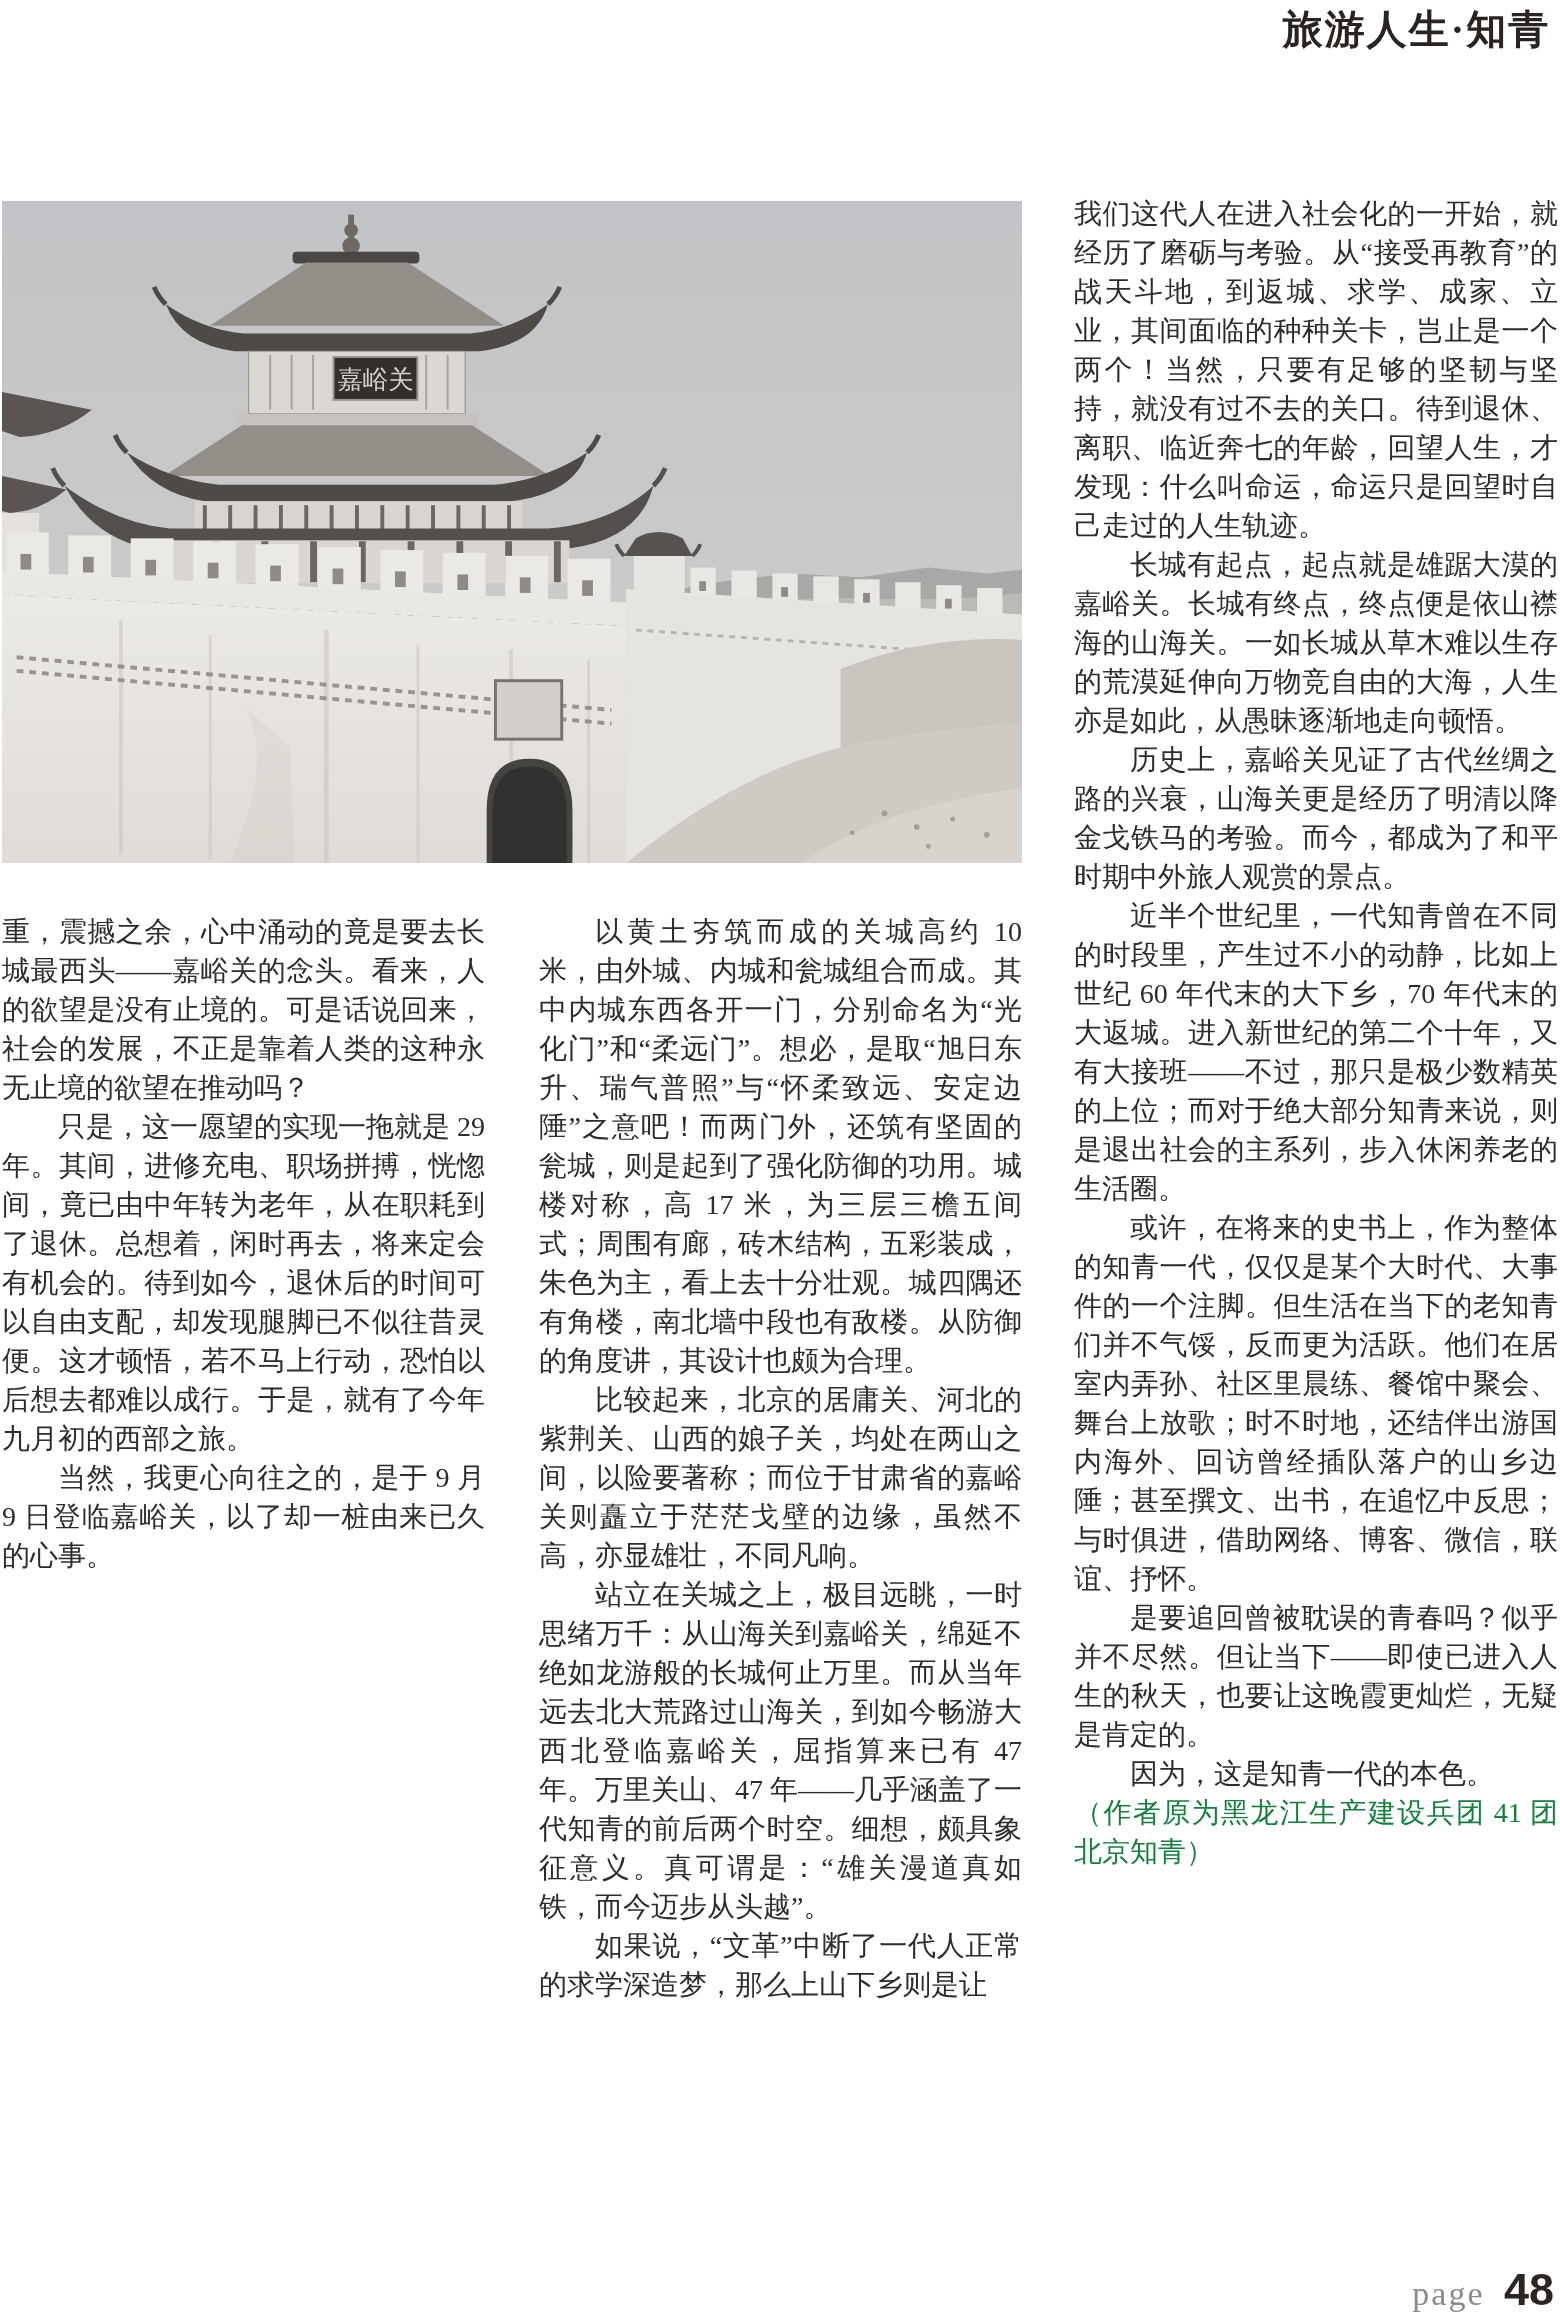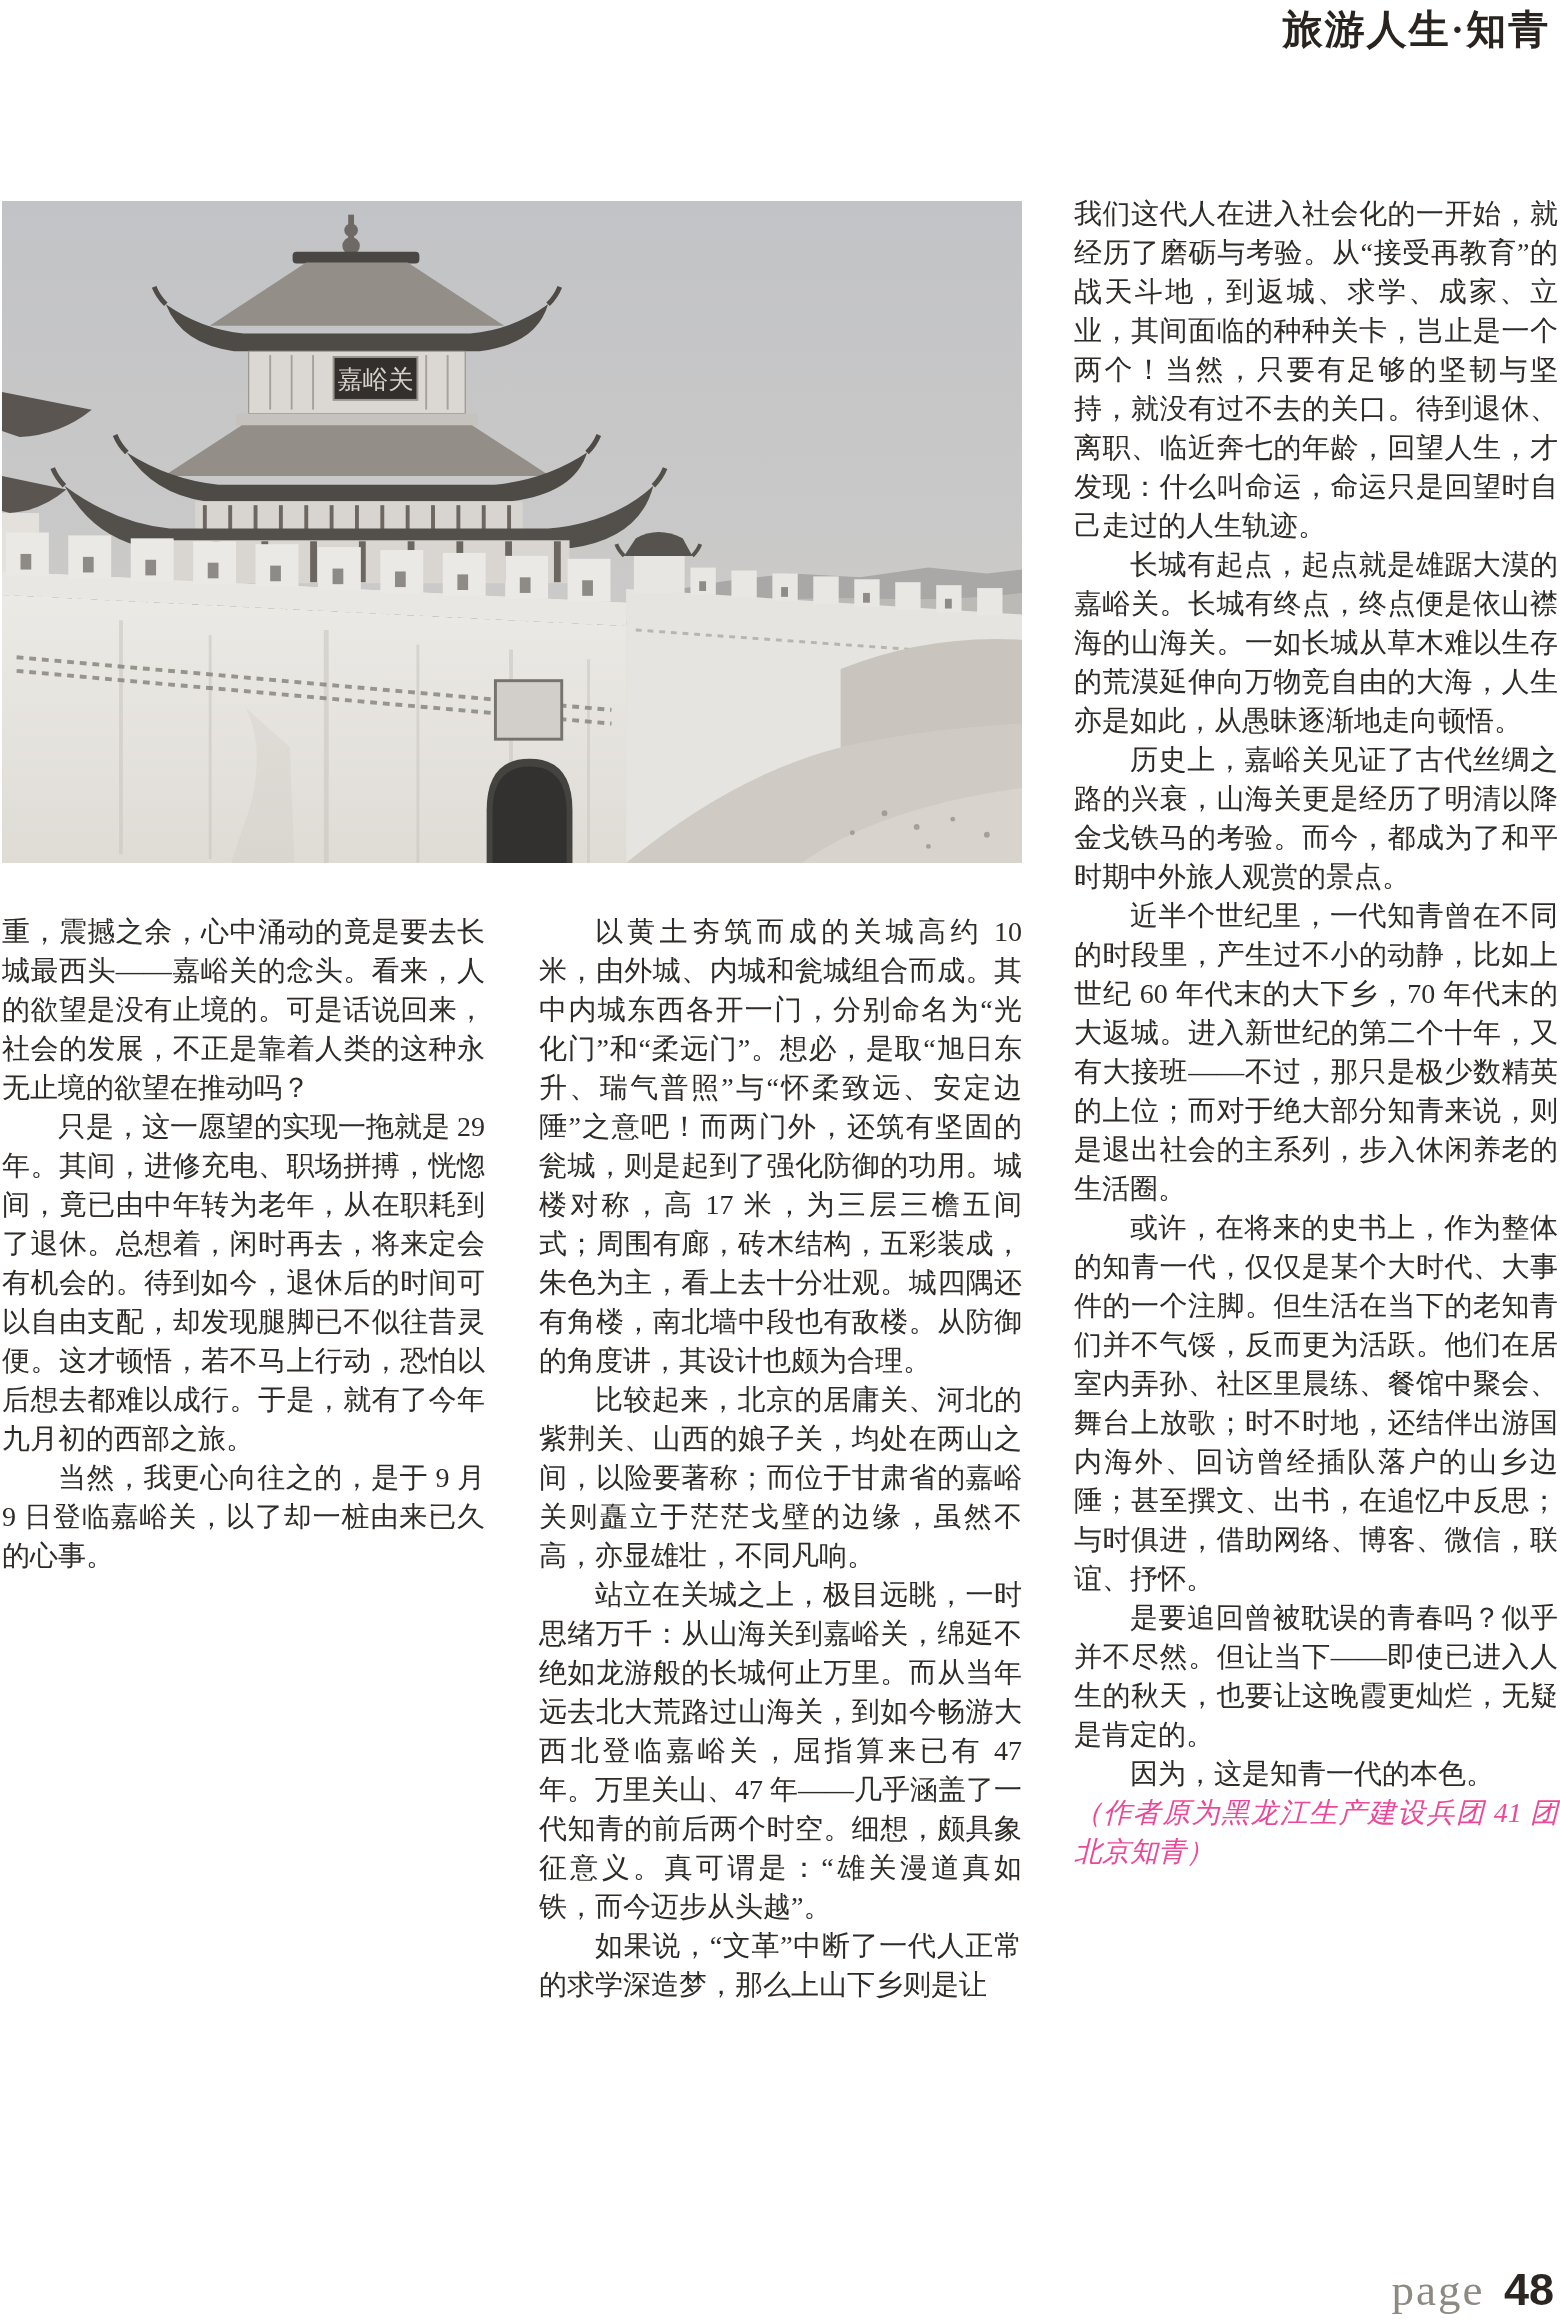--- a/index.html
+++ b/index.html
@@ -37,31 +37,31 @@
     line-height:39px;
     color:#2e2b28;
     text-align:justify;
     text-justify:inter-character;
   }
   .col p{margin:0;padding:0;}
   .col p.ind{text-indent:2em;}
   .col1{left:2px;top:912px;width:483px;}
   .col2{left:539px;top:912px;width:483px;}
   .col3{left:1074px;top:194px;width:484px;}
-  .author-note{font-style:italic;color:#ec4899;}
+  .author-note{color:#15803d;}
   
   .footer{
     position:absolute;
     right:5.9px;bottom:5.9px;
     display:flex;
     align-items:baseline;
   }
   .page-label{
     font-family:"Liberation Serif", serif;
-    font-size:45px;
+    font-size:34px;
     letter-spacing:2px;
     color:#8d8983;
     margin-top:44px;
   }
   .page-number{
     font-family:"Liberation Sans", sans-serif;
     font-size:45px;
     font-weight:bold;
     color:#2b2622;
     margin-left:19.5px;

